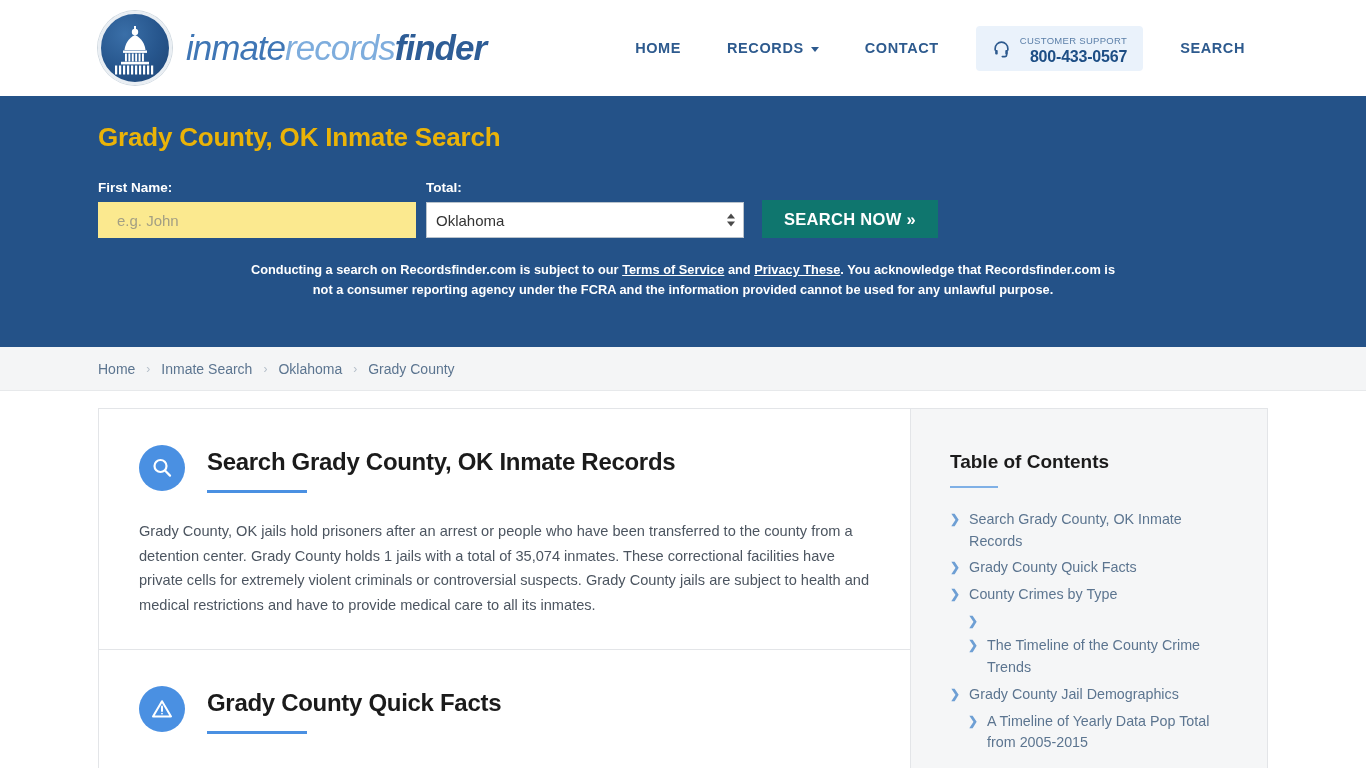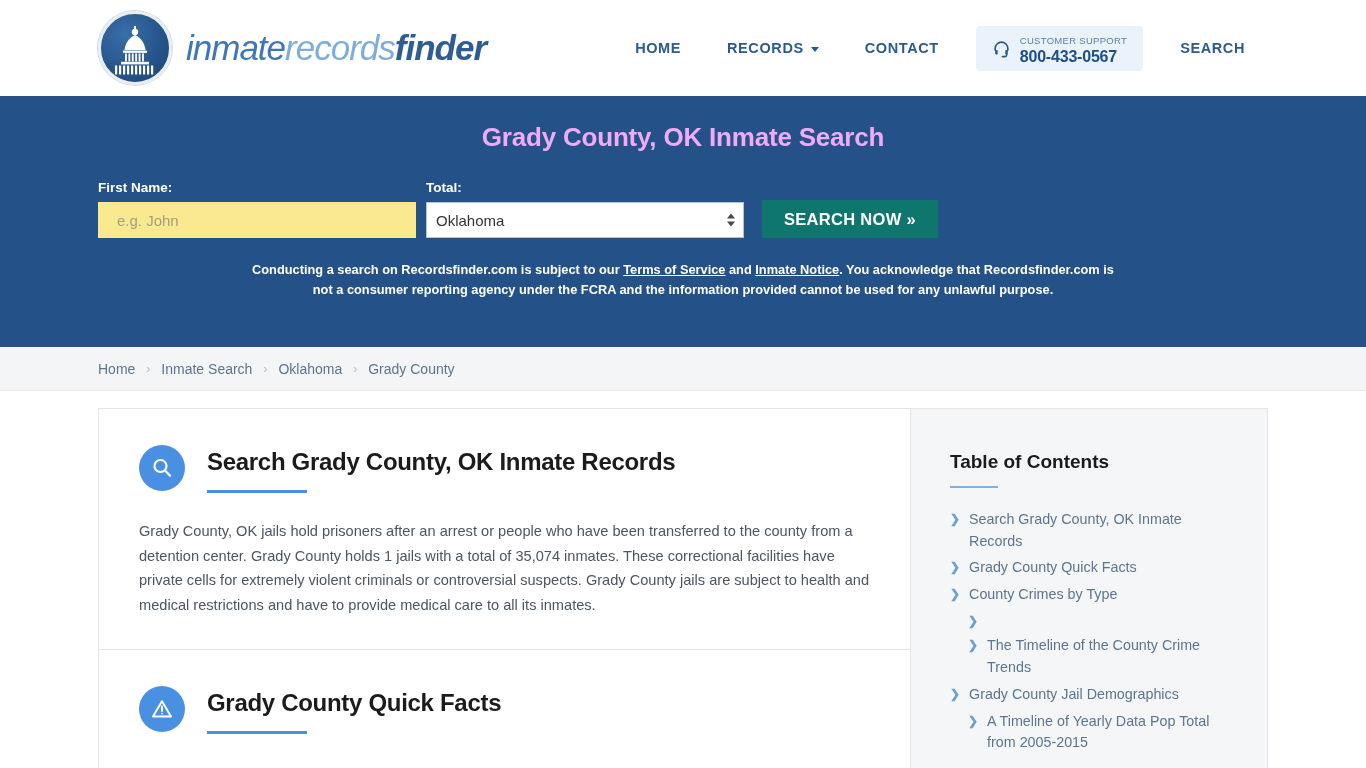--- a/index.html
+++ b/index.html
@@ -69,41 +69,41 @@
     background: #eaf2fb;
     border-radius: 4px;
     height: 45px;
     display: flex; align-items: center; gap: 9px;
     padding: 0 16px;
     margin: 0 14px;
     cursor: pointer;
   }
   .support-icon { color: #2d5a8e; display:flex; align-items:center; }
   .support-icon svg { width: 19px; height: 19px; display:block; }
-  .support-text { line-height: 1.15; }
+  .support-text { line-height: 1.15; text-align: right; }
   .support-label {
     font-size: 9.5px; color: #5b7fa8; letter-spacing: 0.3px;
     font-weight: 400; white-space: nowrap;
   }
   .support-phone {
     font-size: 16px; color: #1d4e85; font-weight: 700; letter-spacing: -0.2px;
     white-space: nowrap;
   }
 
   
   .hero {
     background: #245288;
     padding: 26px 98px 20px 98px;
     height: 251px;
   }
   .hero-title {
-    color: #f0abfc;
+    color: #eab308;
     font-size: 26px;
     font-weight: 700;
-    text-align: center;
+    text-align: left;
     letter-spacing: -0.2px;
     margin-bottom: 27px;
   }
   .search-row {
     display: flex;
     align-items: flex-end;
     gap: 10px;
     margin-top: 27px;
   }
   .field { display: flex; flex-direction: column; }
@@ -387,21 +387,21 @@
           <i class="up"></i>
             <i class="dn"></i>
         </span>
       </div>
     </div>
 
     <button class="search-btn">SEARCH NOW »</button>
   </div>
 
   <p class="disclaimer">
-    <span>Conducting a search on Recordsfinder.com is subject to our </span><a>Terms of Service</a><span> and </span><a>Inmate Notice</a><span>. You acknowledge that Recordsfinder.com is not a consumer reporting agency under the FCRA and the information provided cannot be used for any unlawful purpose.</span>
+    <span>Conducting a search on Recordsfinder.com is subject to our </span><a>Terms of Service</a><span> and </span><a>Privacy These</a><span>. You acknowledge that Recordsfinder.com is not a consumer reporting agency under the FCRA and the information provided cannot be used for any unlawful purpose.</span>
   </p>
 </section>
 
 <div class="crumb-bar">
   <nav class="crumb">
     <a>Home</a>
     <span class="sep">›</span>
     <a>Inmate Search</a>
     <span class="sep">›</span>
     <a>Oklahoma</a>

